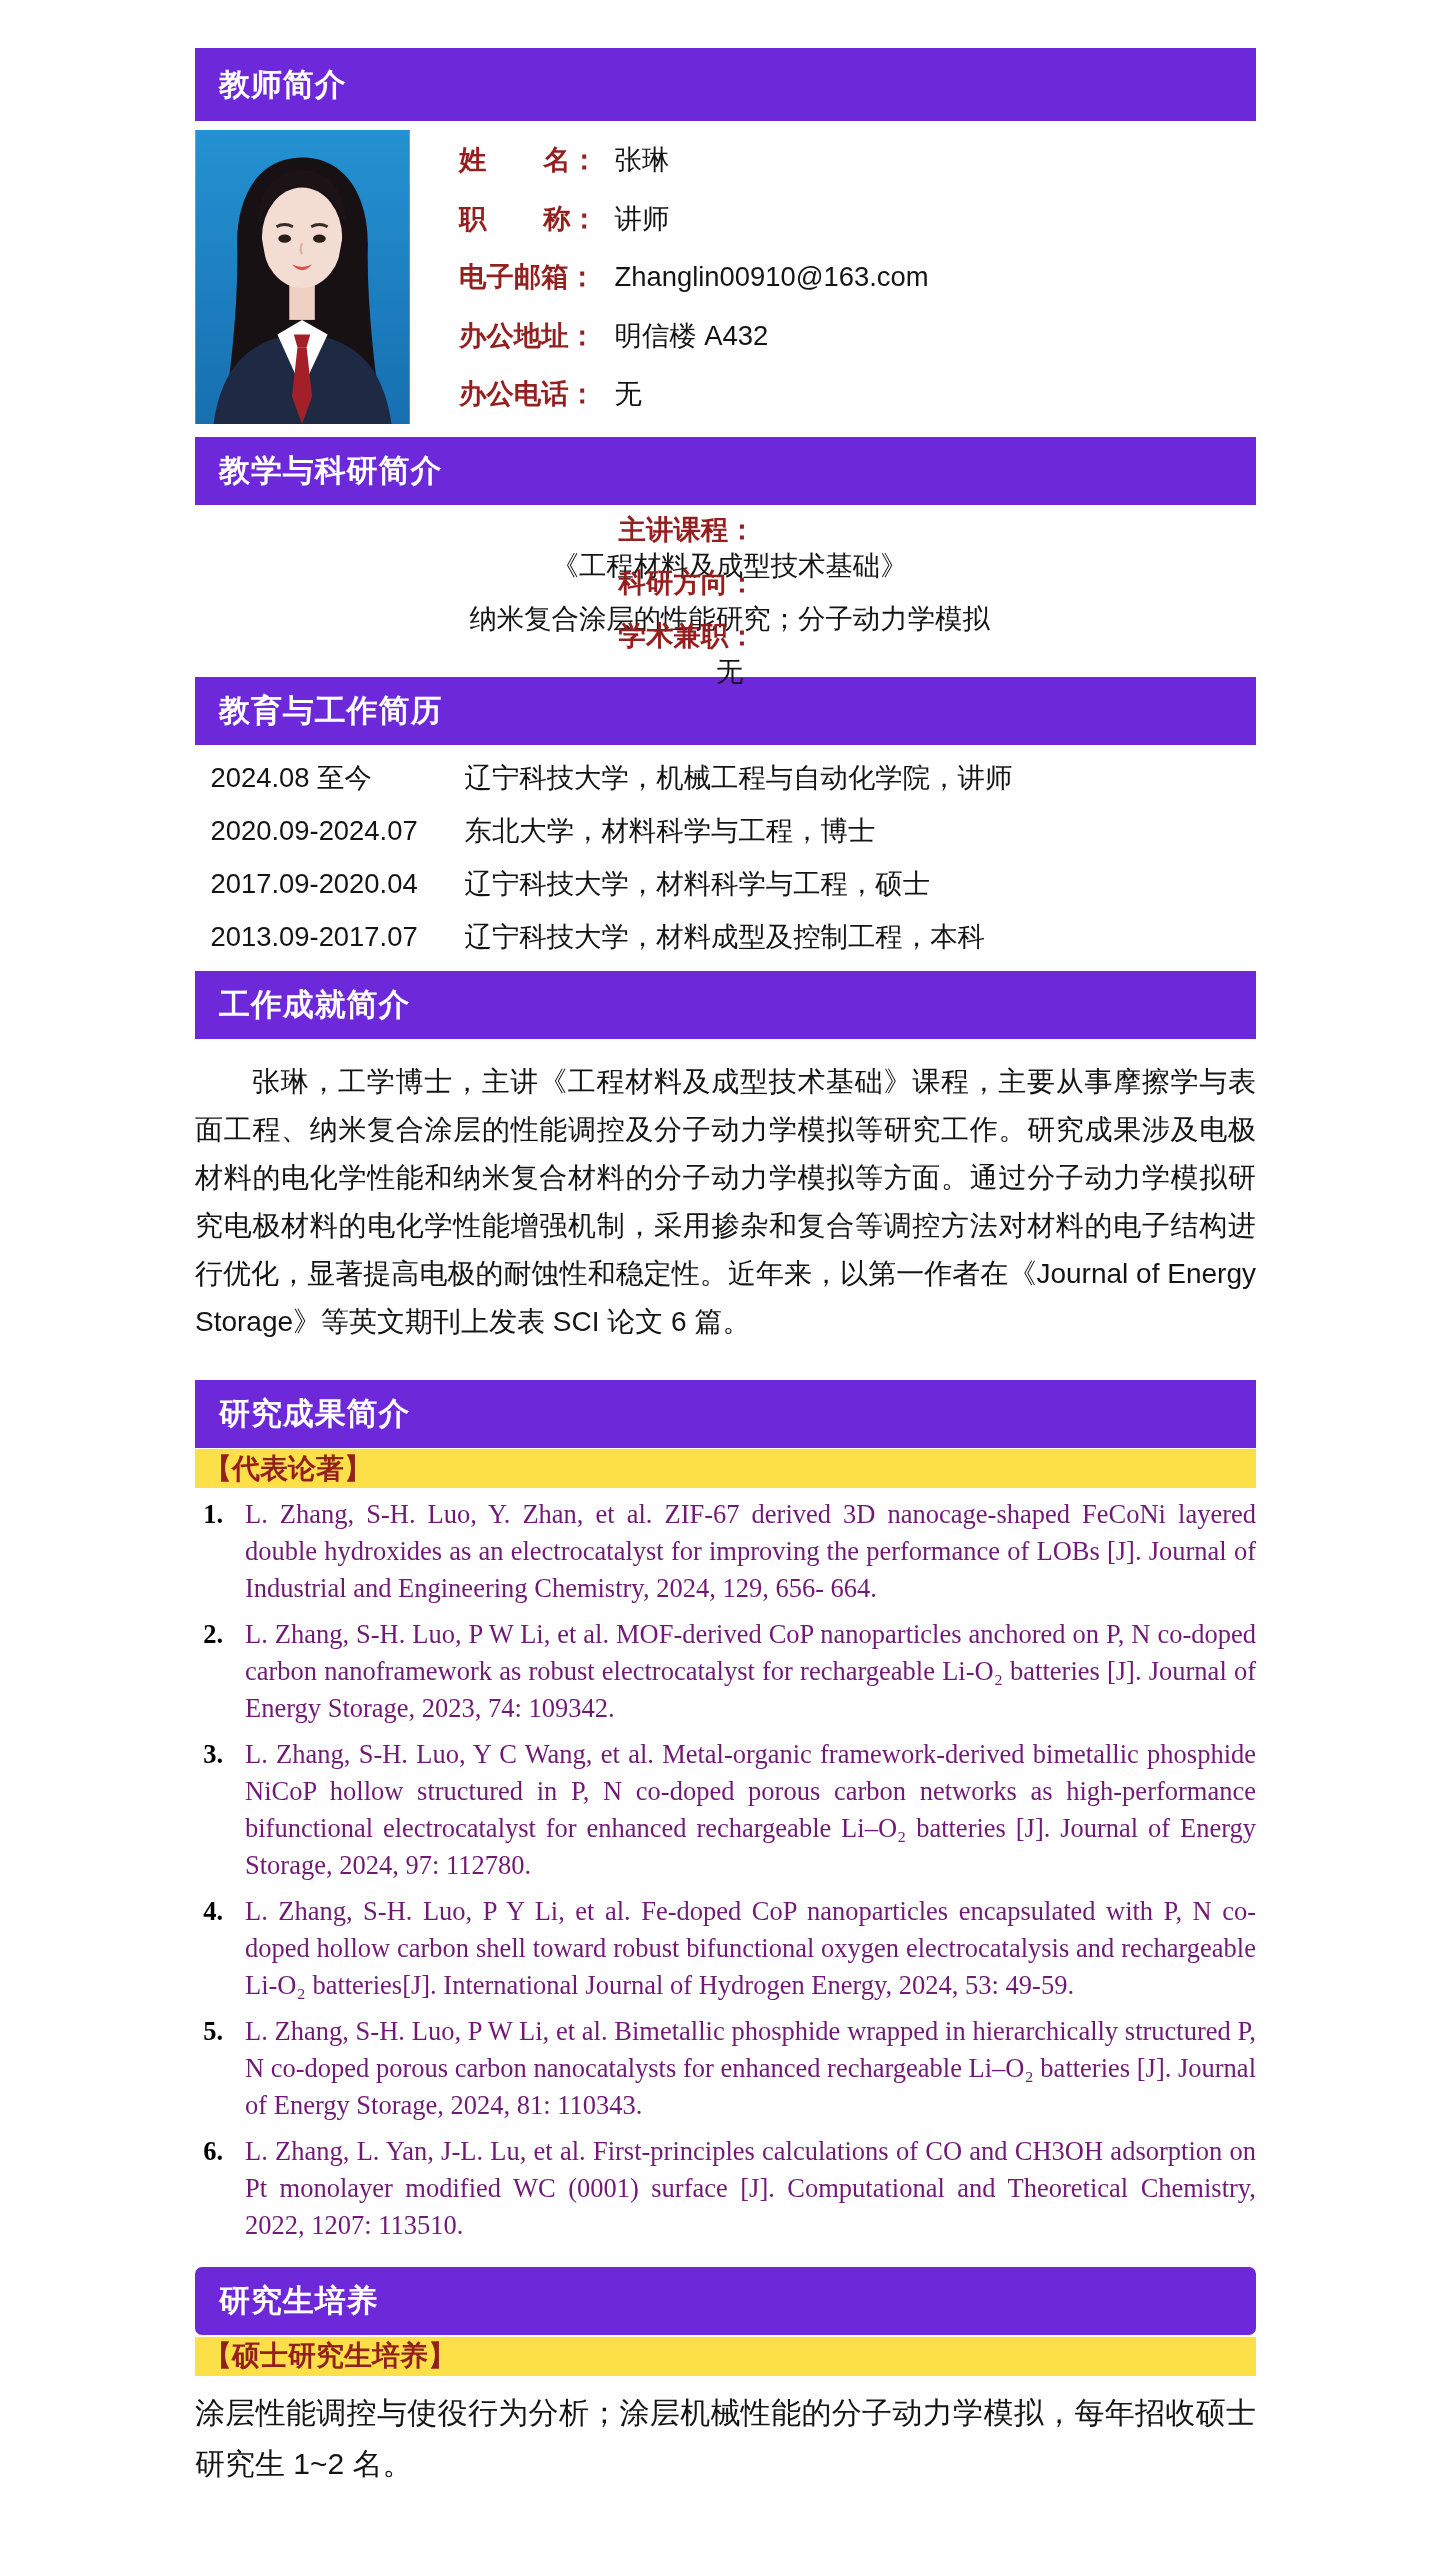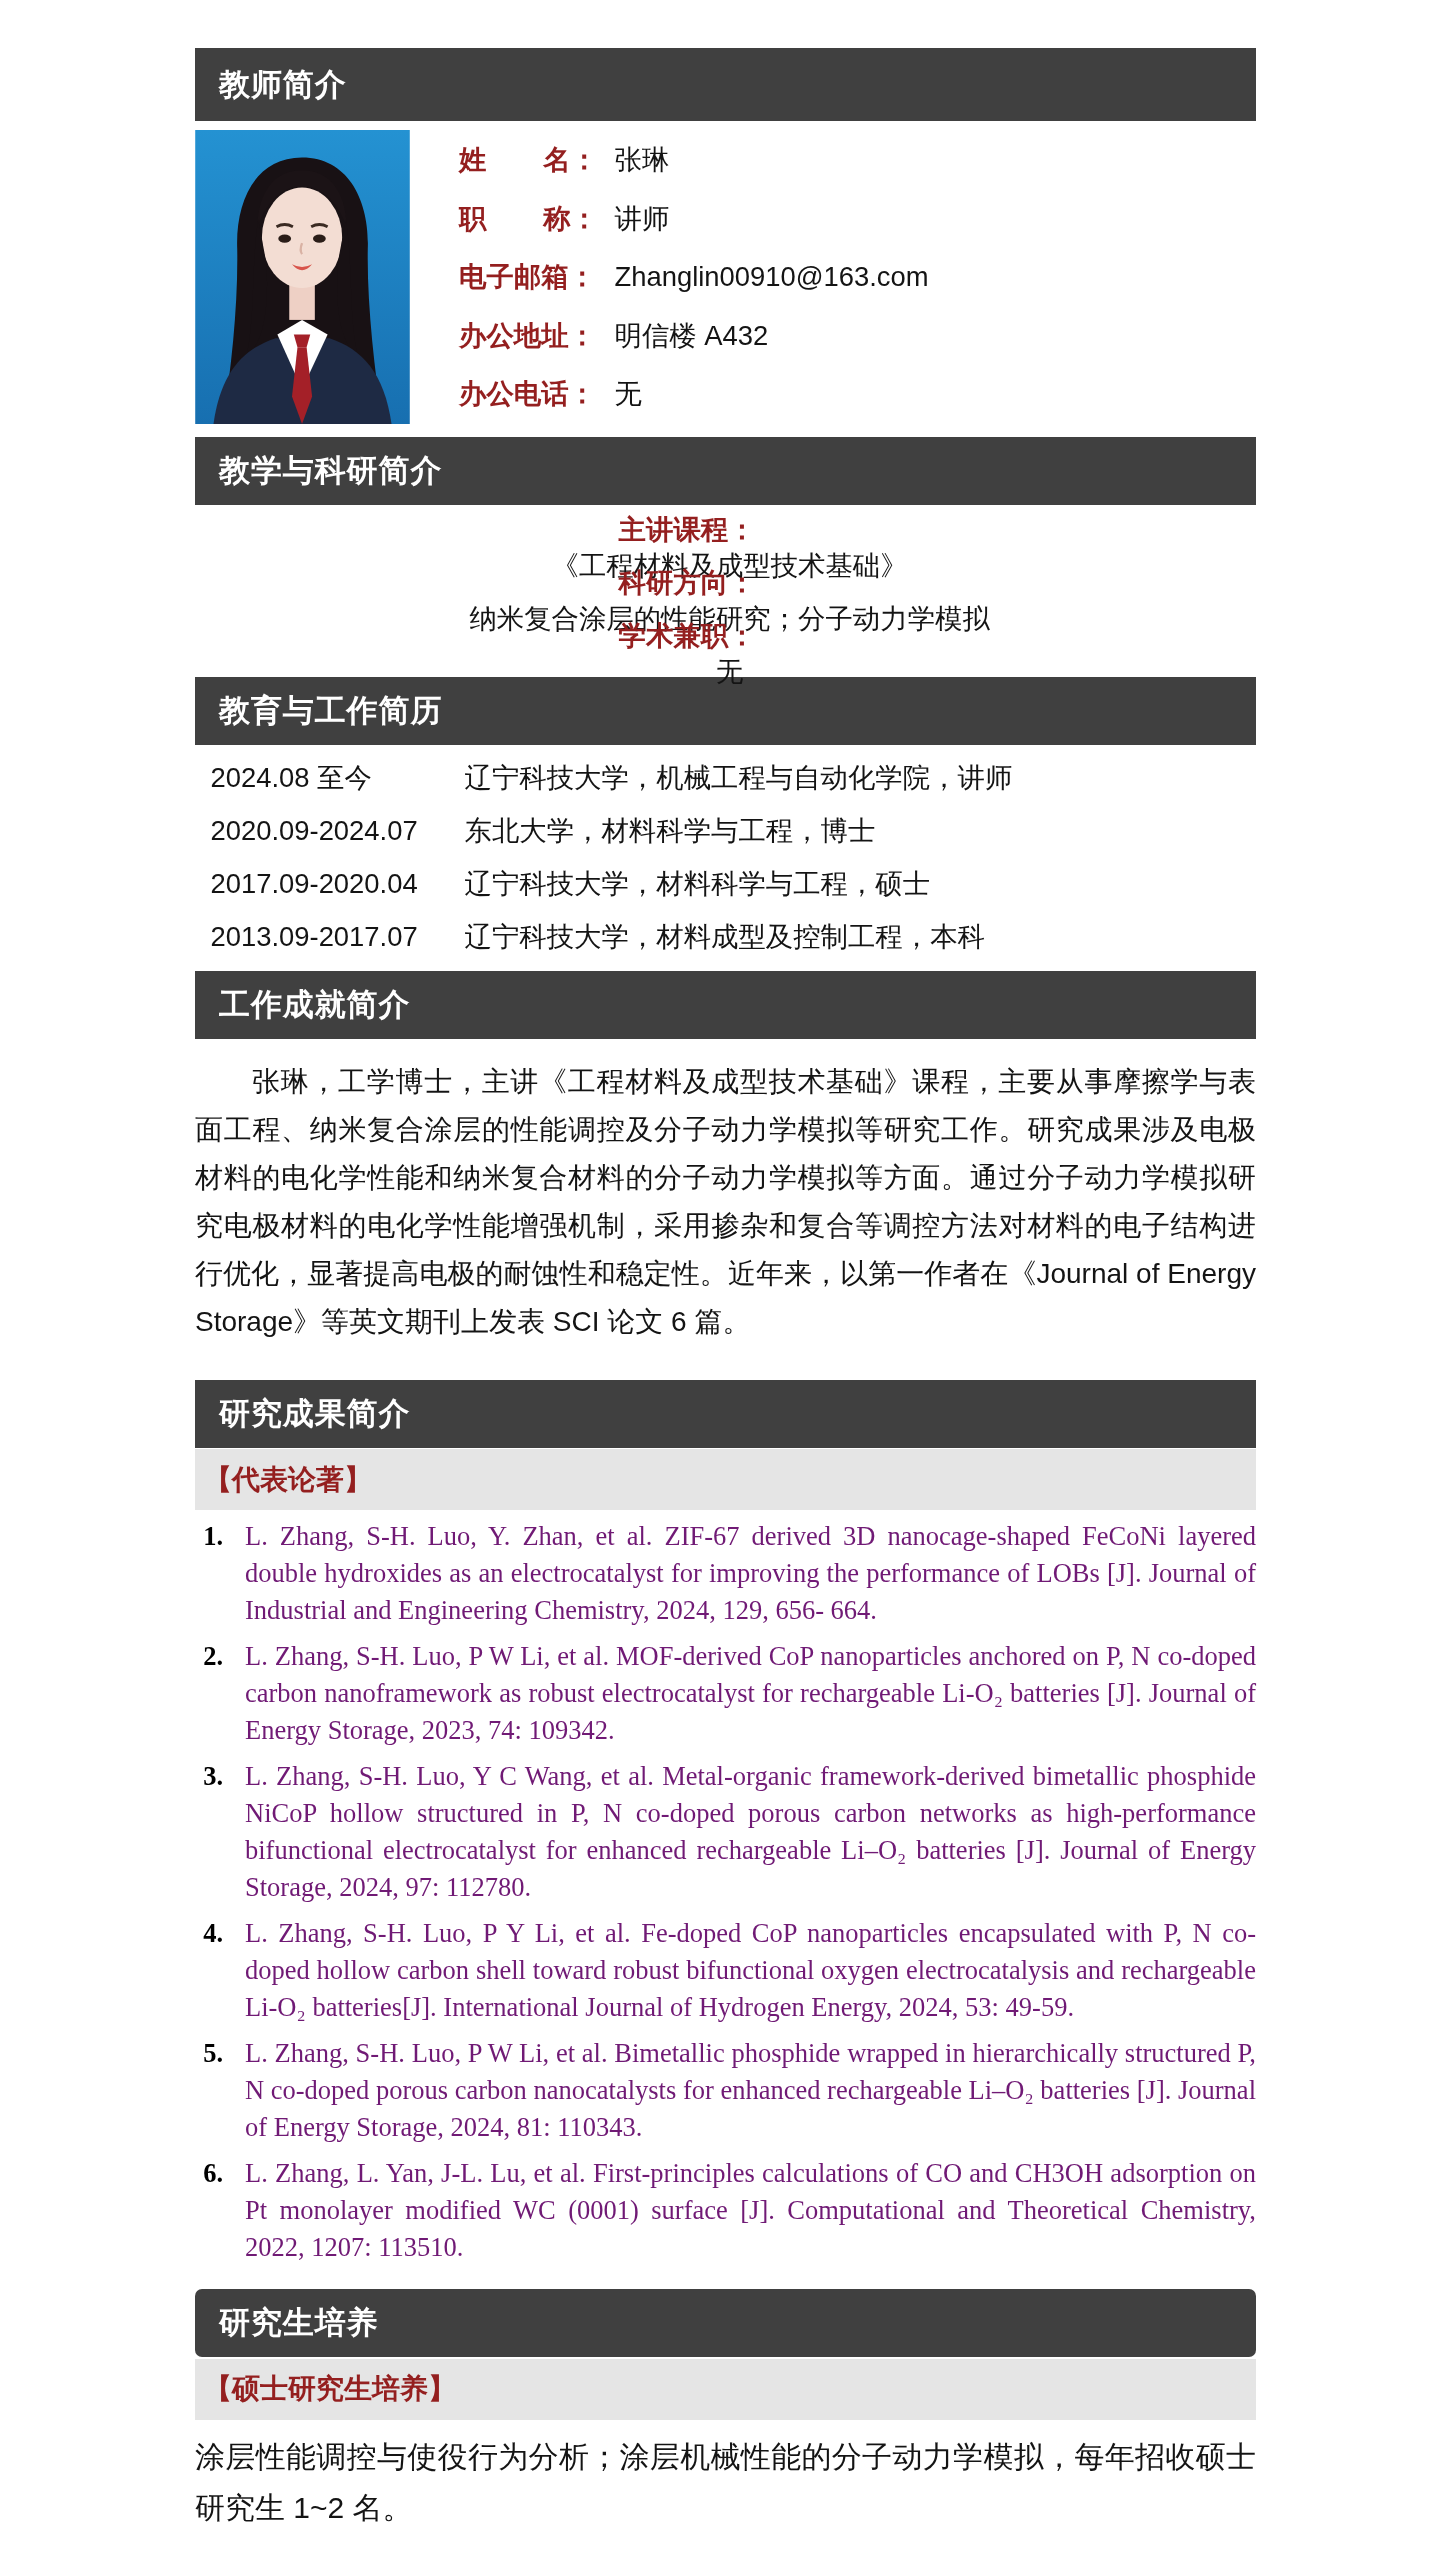--- a/index.html
+++ b/index.html
@@ -3,21 +3,21 @@
 <meta charset="utf-8">
 <style>
   html,body { margin:0; padding:0; background:#ffffff; }
   .page {
     position:relative; width:1451px; height:2550px; background:#ffffff;
     overflow:hidden; font-family:"Liberation Sans","DejaVu Sans",sans-serif; color:#111;
   }
   .content { margin-left:195px; width:1061px; }
 
   
-  .bar { height:68px; background:#404040; display:flex; align-items:center;
+  .bar { height:68px; background:#6d28d9; display:flex; align-items:center;
          padding-left:24px; box-sizing:border-box; }
   .bar-first { height:73px; margin-top:48px; }
   .bar span { color:#ffffff; font-weight:bold; font-size:31px; letter-spacing:0.9px; }
 
   
   .profile { display:flex; margin-top:9.1px; }
   .photo { width:215px; height:294px; flex:none; }
   .photo svg { display:block; }
   .fields { padding-left:49px; display:flex; flex-direction:column;
             justify-content:space-between; padding-top:3.7px; padding-bottom:3.7px; flex:1; }
@@ -39,21 +39,21 @@
   .period { width:254px; flex:none; font-size:27.4px; color:#141414; }
   .desc { font-size:27.4px; color:#141414; }
 
   
   .bio { margin:18.3px 0 0 0; font-size:28px; line-height:48px;
          text-align:justify; text-indent:57px; color:#141414; }
 
   .bar-research { margin-top:34px; }
 
   
-  .band { margin-top:1.8px; height:61px; background:#e5e5e5; display:flex;
+  .band { margin-top:1.8px; height:39px; background:#fde047; display:flex;
           align-items:center; padding-left:9.1px; }
   .band span { color:#941F1F; font-weight:bold; font-size:28px; }
 
   
   .pubs { margin-top:7.3px; font-family:"Liberation Serif","DejaVu Serif",serif; }
   .pub { display:flex; margin-bottom:9.1px; }
   .pno { width:50px; flex:none; font-weight:bold; font-size:26.5px; padding-left:8.2px;
          box-sizing:border-box; line-height:37px; color:#000; }
   .ptext { font-size:26.5px; line-height:37px; text-align:justify; color:#701a75; flex:1; }
 

